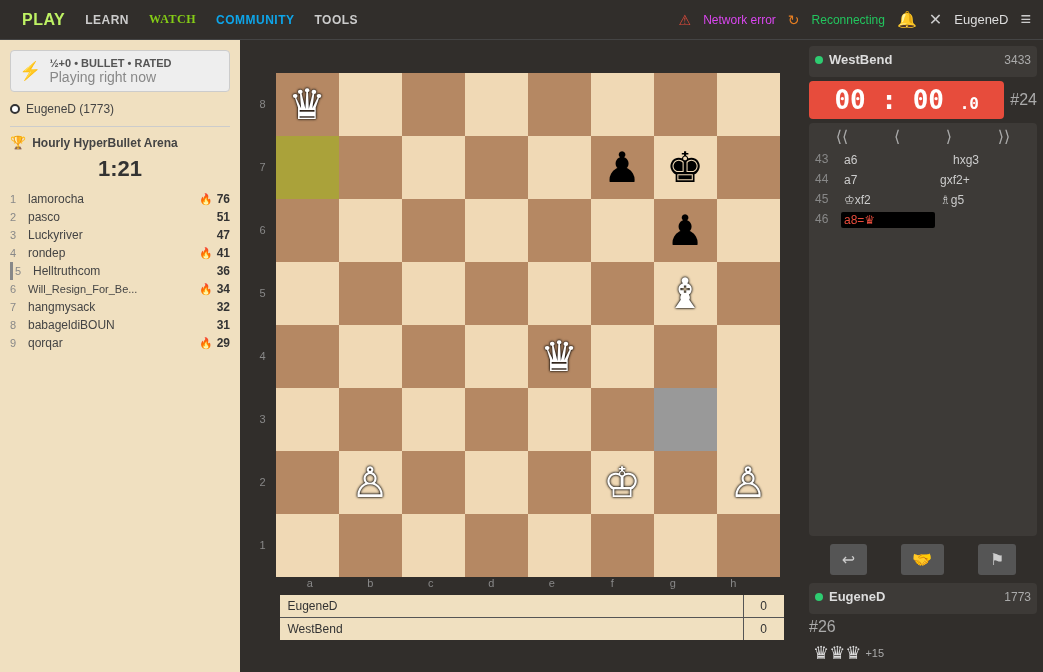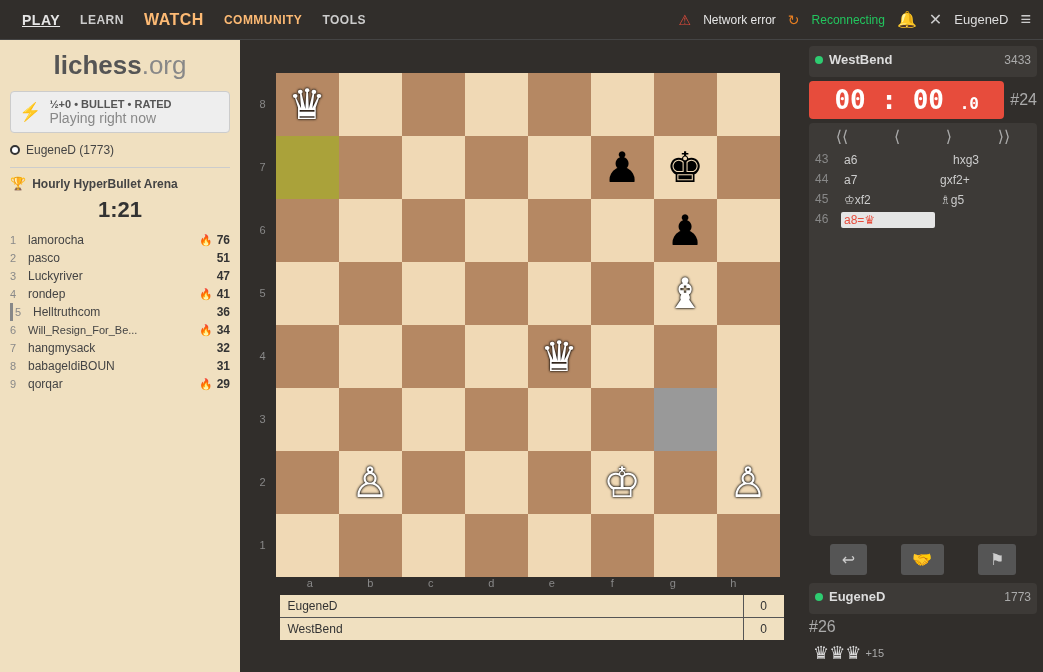--- a/index.html
+++ b/index.html
@@ -2,43 +2,40 @@
 <html><head>
   <meta charset="utf-8">
   <style>
     * { box-sizing: border-box; margin: 0; padding: 0; }
     body { font-family: 'Segoe UI', Arial, sans-serif; background: #312e2b; color: #ddd; width: 1043px; height: 672px; overflow: hidden; font-size: 13px; }
   </style>
 </head>
 <body>
 
 <div style="background:#312e2b;display:flex;align-items:center;height:40px;padding:0 12px;gap:0;border-bottom:1px solid #444;">
-  <span style="color:#e5e5e5;font-size:14px;font-weight:600;letter-spacing:0.5px;cursor:pointer;padding:4px 10px;text-decoration:underline;">PLAY</span>
+  <span style="color:#bef264;font-size:16px;font-weight:600;letter-spacing:0.5px;cursor:pointer;padding:4px 10px;">PLAY</span>
   <span style="color:#ccc;font-size:12px;font-weight:600;letter-spacing:0.5px;cursor:pointer;padding:4px 10px;">LEARN</span>
-  <span style="color:#fdba74;font-size:16px;font-weight:600;letter-spacing:0.5px;cursor:pointer;padding:4px 10px;">WATCH</span>
-  <span style="color:#fdba74;font-size:12px;font-weight:600;letter-spacing:0.5px;cursor:pointer;padding:4px 10px;">COMMUNITY</span>
+  <span style="color:#84cc16;font-size:12px;font-weight:600;letter-spacing:0.5px;cursor:pointer;padding:4px 10px;font-family:Liberation Serif, serif;">WATCH</span>
+  <span style="color:#0ea5e9;font-size:12px;font-weight:600;letter-spacing:0.5px;cursor:pointer;padding:4px 10px;">COMMUNITY</span>
   <span style="color:#ccc;font-size:12px;font-weight:600;letter-spacing:0.5px;cursor:pointer;padding:4px 10px;">TOOLS</span>
   <div style="margin-left:auto;display:flex;align-items:center;gap:12px;">
     <span style="color:#e74c3c;font-size:14px;">⚠</span>
-    <span style="color:#e5e5e5;font-size:12px;">Network error</span>
+    <span style="color:#d946ef;font-size:12px;">Network error</span>
     <span style="color:#e67e22;font-size:14px;">↻</span>
     <span style="color:#22c55e;font-size:12px;">Reconnecting</span>
     <span style="color:#ccc;font-size:16px;cursor:pointer;">🔔</span>
     <span style="color:#ccc;font-size:16px;cursor:pointer;">✕</span>
     <span style="color:#ddd;font-size:13px;cursor:pointer;">EugeneD</span>
     <span style="color:#ccc;font-size:18px;cursor:pointer;">≡</span>
   </div>
 </div>
 
 <div style="display:flex;height:632px;">
 
   <div style="width:240px;background:#f0e0c0;color:#333;padding:10px;flex-shrink:0;overflow-y:auto;">
-    <div style="font-size:26px;color:#555;margin-bottom:10px;text-align:center;">
-      <span style="font-weight:bold;">lichess</span><span style="color:#888;">.org</span>
-    </div>
     <div style="background:#eee;border:1px solid #ccc;border-radius:4px;padding:6px 8px;margin-bottom:10px;display:flex;align-items:center;gap:8px;">
       <span style="color:#f39c12;font-size:18px;">⚡</span>
       <div>
         <div style="font-size:11px;color:#555;font-weight:bold;">½+0 • BULLET • RATED</div>
         <div style="font-size:14px;color:#888;">Playing right now</div>
       </div>
     </div>
     <div style="margin-bottom:10px;">
       <div style="display:flex;align-items:center;gap:6px;font-size:12px;color:#444;margin:2px 0;">
         <span style="width:10px;height:10px;border-radius:50%;border:2px solid #333;background:#fff;display:inline-block;"></span>
@@ -268,21 +265,21 @@
         <span style="padding:1px 3px;border-radius:2px;cursor:pointer;">a7</span>
         <span style="padding:1px 3px;border-radius:2px;cursor:pointer;">gxf2+</span>
       </div>
       <div style="display:grid;grid-template-columns:24px 1fr 1fr;gap:2px;font-size:12px;padding:2px;color:#ccc;">
         <span style="color:#888;">45</span>
         <span style="padding:1px 3px;border-radius:2px;cursor:pointer;">♔xf2</span>
         <span style="padding:1px 3px;border-radius:2px;cursor:pointer;">♗g5</span>
       </div>
       <div style="display:grid;grid-template-columns:24px 1fr 1fr;gap:2px;font-size:12px;padding:2px;color:#ccc;">
         <span style="color:#888;">46</span>
-        <span style="padding:1px 3px;border-radius:2px;cursor:pointer;color:#e74c3c;background:#e5e5e5;">a8=♛</span>
+        <span style="padding:1px 3px;border-radius:2px;cursor:pointer;color:#e74c3c;background:#000000;">a8=♛</span>
         <span style="padding:1px 3px;"></span>
       </div>
     </div>
 
     <div style="display:flex;justify-content:space-around;padding:4px;">
       <button style="background:#555;border:none;color:#ccc;padding:6px 12px;border-radius:3px;cursor:pointer;font-size:16px;">↩</button>
       <button style="background:#555;border:none;color:#ccc;padding:6px 12px;border-radius:3px;cursor:pointer;font-size:16px;">🤝</button>
       <button style="background:#555;border:none;color:#ccc;padding:6px 12px;border-radius:3px;cursor:pointer;font-size:16px;">⚑</button>
     </div>
 

